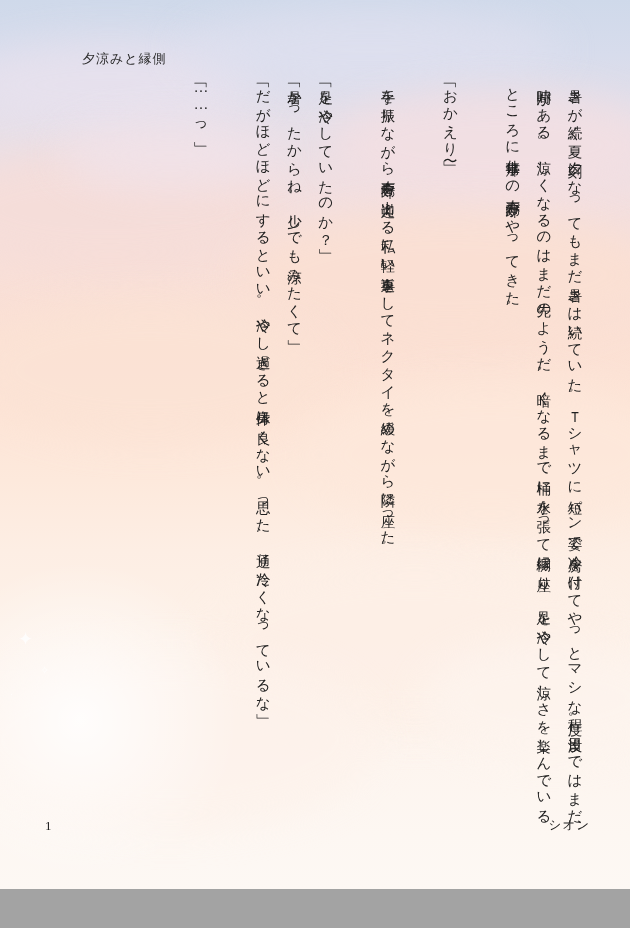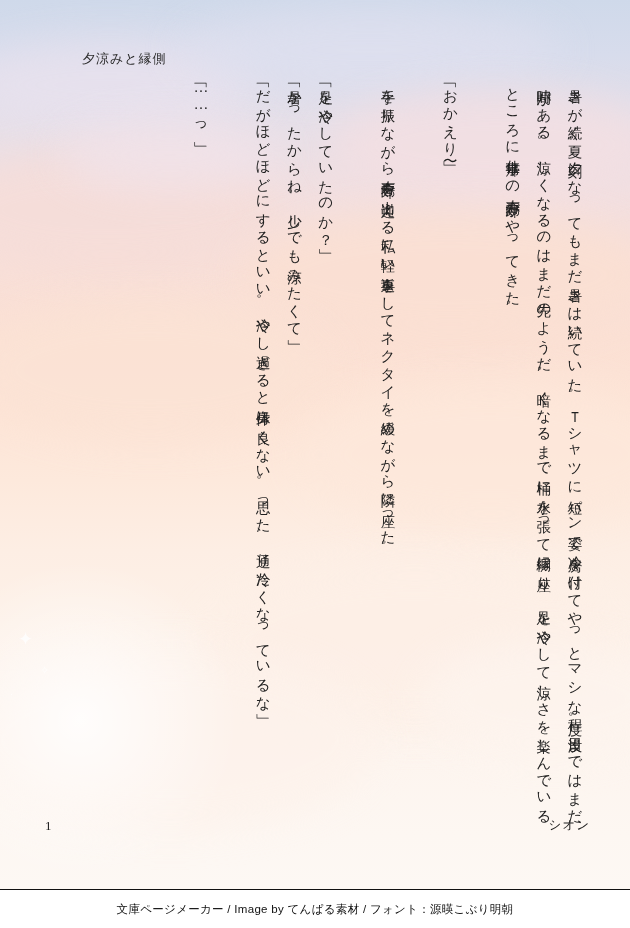--- a/index.html
+++ b/index.html
@@ -201,17 +201,14 @@
 「暑かったからね。少しでも涼みたくて」
 「だがほどほどにするといい。冷やし過ぎると身体に良くない。思った、通り冷たくなっているな」
 
 「……っ」</div>
     </div>
 
     <div id="page-number">1</div>
     <div id="author">シオン</div>
   </div>
 
-  <div id="footer">
-    <span id="footer-text">文庫ページメーカー / Image by てんぱる素材 / フォント：源暎こぶり明朝</span>
-  </div>
 
 </div>
 
 </body></html>

